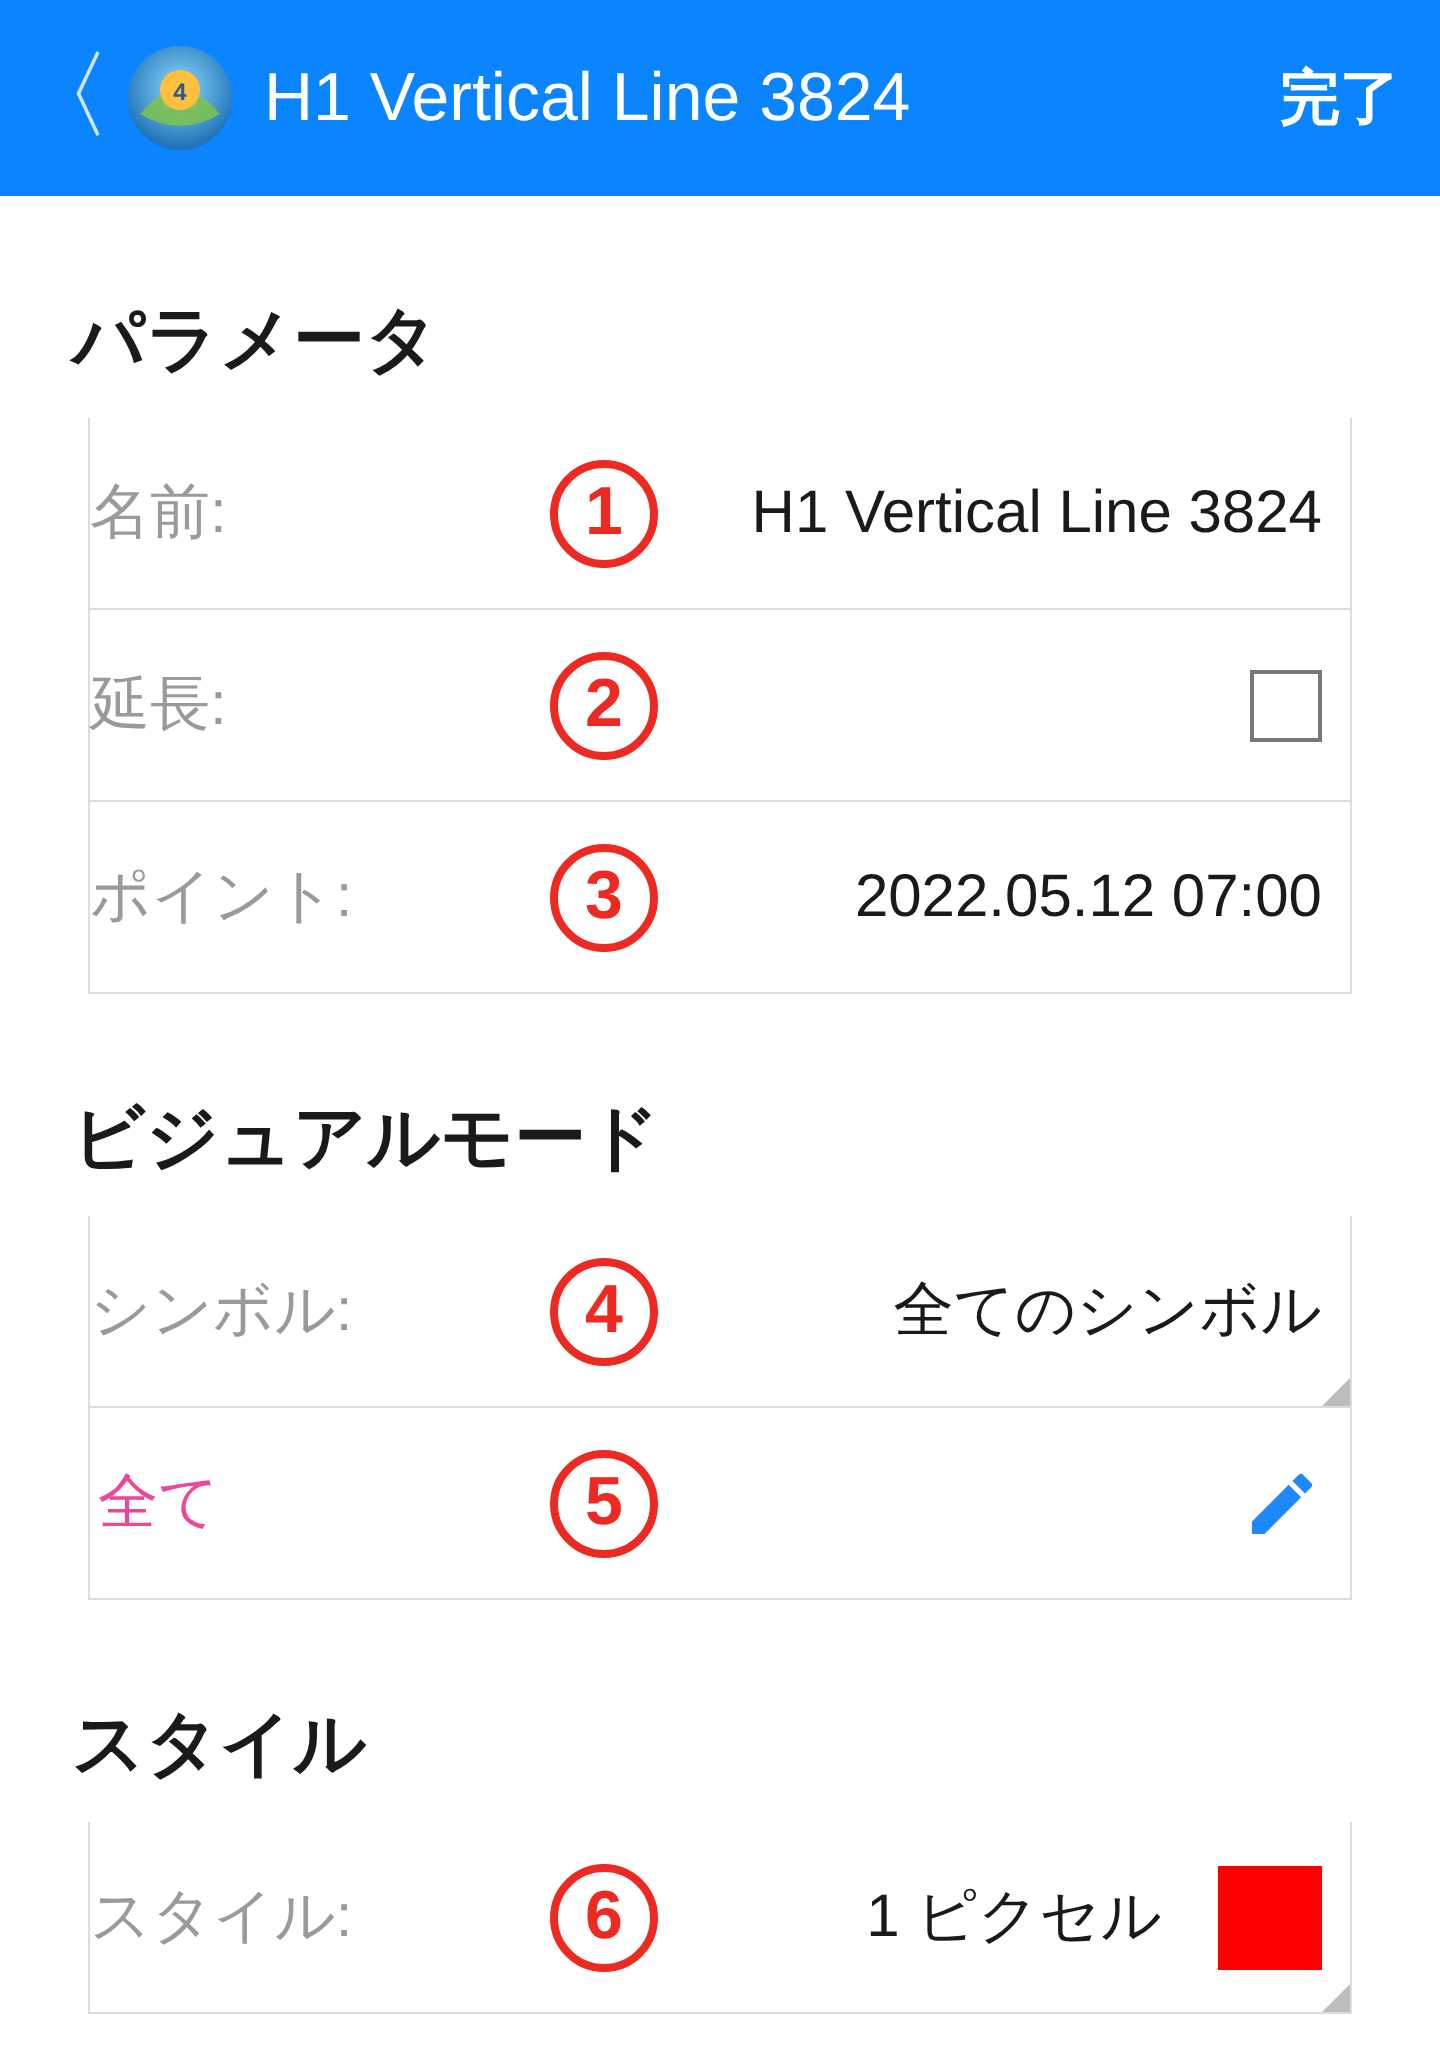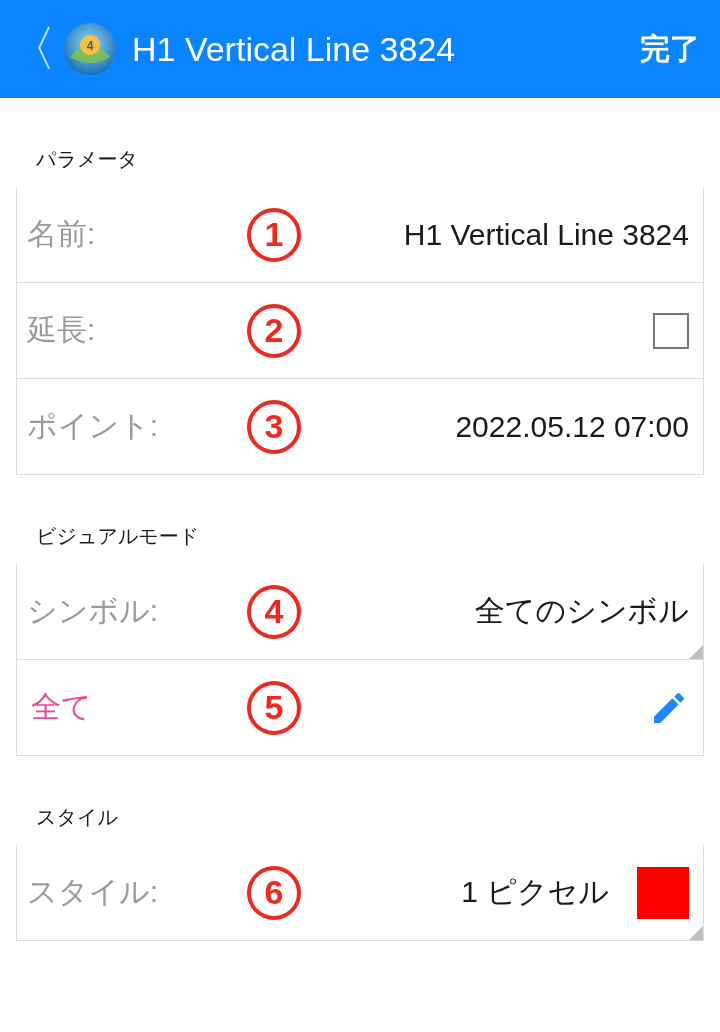--- a/index.html
+++ b/index.html
@@ -42,35 +42,35 @@
     }
     .done-btn {
       font-size: 30px;
       font-weight: 700;
       cursor: pointer;
       padding: 4px 2px;
     }
     .content { padding: 0; }
     .section { padding: 0; }
     .section-title {
-      font-size: 20px;
-      font-weight: 400;
+      font-size: 36px;
+      font-weight: 700;
       color: #1a1a1a;
       padding: 48px 36px 14px 36px;
     }
     .row {
       position: relative;
       display: flex;
       align-items: center;
       height: 96px;
-      margin: 0 16px;
+      margin: 0 44px;
       border-left: 1px solid #dcdcdc;
       border-right: 1px solid #dcdcdc;
       border-bottom: 1px solid #dcdcdc;
-      padding: 0 14px 0 10px;
+      padding: 0 14px 0 0;
     }
     .row-label {
       font-size: 30px;
       color: #9a9a9a;
       min-width: 150px;
     }
     .annot {
       position: absolute;
       left: 230px;
       top: 50%;

